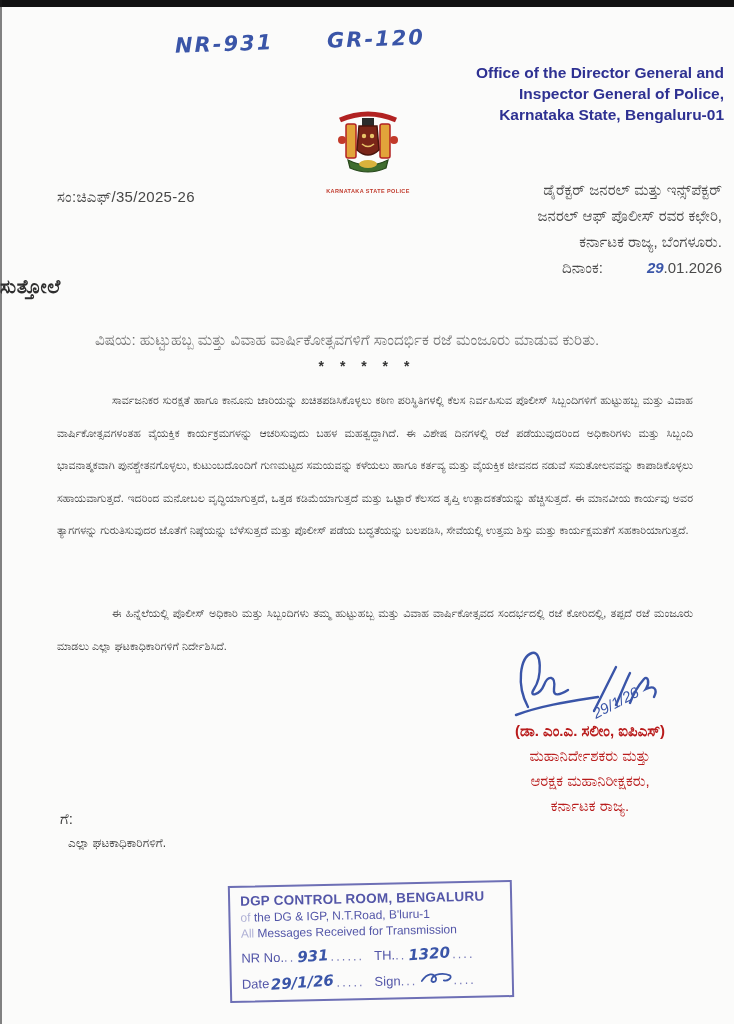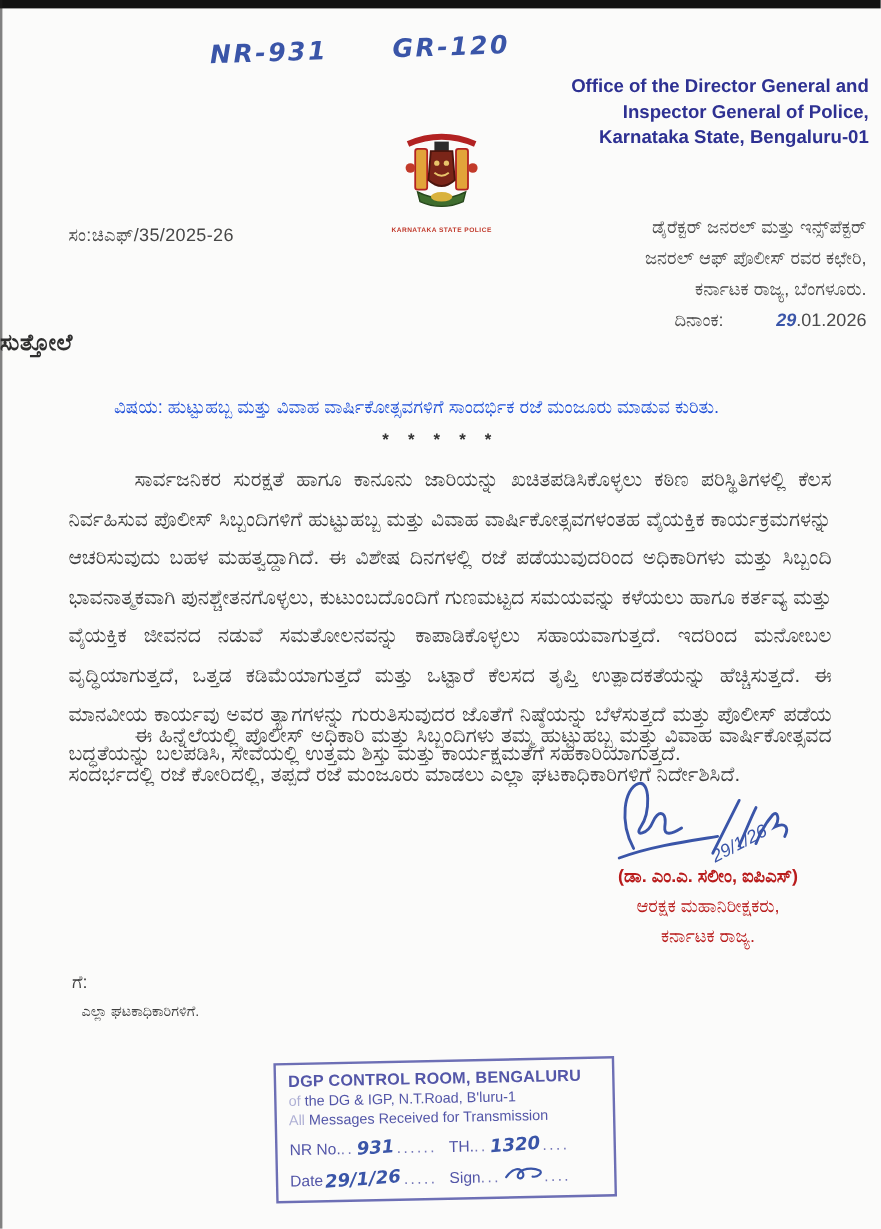--- a/index.html
+++ b/index.html
@@ -19,23 +19,23 @@
   .annot{font-size:21px;letter-spacing:2px;transform:rotate(-2deg);}
   .office-head{
     left:432px;top:62px;width:292px;text-align:right;
     color:#2e3192;font-weight:bold;font-size:15.5px;line-height:21px;
   }
   .ref-no{left:57px;top:188px;font-size:15px;color:#474747;letter-spacing:.3px;}
   .addr{left:420px;top:177px;width:302px;text-align:right;font-size:15px;line-height:26px;color:#4a4a4a;}
   .date-line{white-space:nowrap;}
   .date-hand{font-size:15px;font-style:italic;color:#3a55a8;font-weight:bold;margin-left:44px;}
   .doc-title{left:0;top:276px;width:734px;text-align:left;font-size:19px;font-weight:bold;color:#2f2f2f;letter-spacing:.5px;}
-  .subject{left:57px;top:328px;width:636px;font-size:15.2px;color:#1d4ed8;text-indent:38px;line-height:24px;}
+  .subject{left:57px;top:328px;width:636px;font-size:15.2px;color:#737373;text-indent:38px;line-height:24px;}
   .stars{left:0;top:358px;width:734px;text-align:center;font-size:14px;letter-spacing:6px;color:#333;font-weight:bold;}
-  .para{left:57px;width:636px;font-size:17px;line-height:32.6px;text-align:justify;color:#3d3d3d;}
+  .para{left:57px;width:636px;font-size:11px;line-height:32.6px;text-align:justify;color:#3d3d3d;}
   .para1{top:384px;text-indent:55px;}
   .para2{top:597px;text-indent:55px;}
   .signoff{left:470px;top:718px;width:240px;text-align:center;font-size:15px;line-height:25px;color:#b91c1c;}
   .signoff .name{font-weight:bold;}
   .to-label{left:60px;top:810px;font-size:15px;color:#3f3f3f;}
   .to-recipient{left:68px;top:836px;font-size:12px;color:#3f3f3f;}
   .stamp{
     left:229px;top:883px;width:262px;
     border:2.5px solid rgba(83,86,168,.85);
     padding:6px 8px 8px 10px;
@@ -110,20 +110,21 @@
       <path d="M96 66 C104 50 112 34 118 22"></path>
       <path d="M118 60 C124 46 128 36 132 28"></path>
       <path d="M132 58 C135 50 139 42 146 34 C150 30 152 38 148 44 C156 40 160 44 156 52"></path>
     </g>
     <text x="98" y="74" fill="#3a55a8" font-size="15" font-style="italic" transform="rotate(-28 98 74)">29/1/26</text>
   </svg>
 </div>
 
 <div class="abs signoff">
   <div class="name">(ಡಾ. ಎಂ.ಎ. ಸಲೀಂ, ಐಪಿಎಸ್)</div>
+  <div>ಮಹಾನಿರ್ದೇಶಕರು ಮತ್ತು</div>
   <div>ಆರಕ್ಷಕ ಮಹಾನಿರೀಕ್ಷಕರು,</div>
   <div>ಕರ್ನಾಟಕ ರಾಜ್ಯ.</div>
 </div>
 
 <div class="abs to-label">ಗೆ:</div>
 <div class="abs to-recipient">ಎಲ್ಲಾ ಘಟಕಾಧಿಕಾರಿಗಳಿಗೆ.</div>
 
 <div class="abs stamp">
   <div class="s1">DGP CONTROL ROOM, BENGALURU</div>
   <div class="s2"><span class="faded">of </span><span>the DG &amp; IGP, N.T.Road, B'luru-1</span></div>

